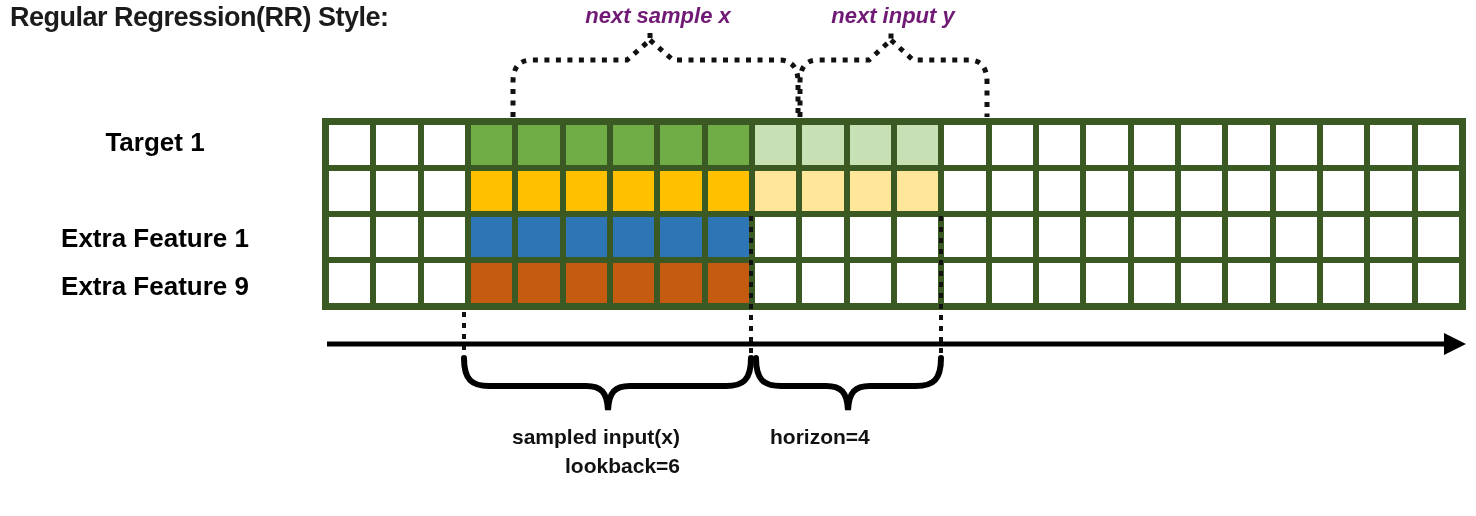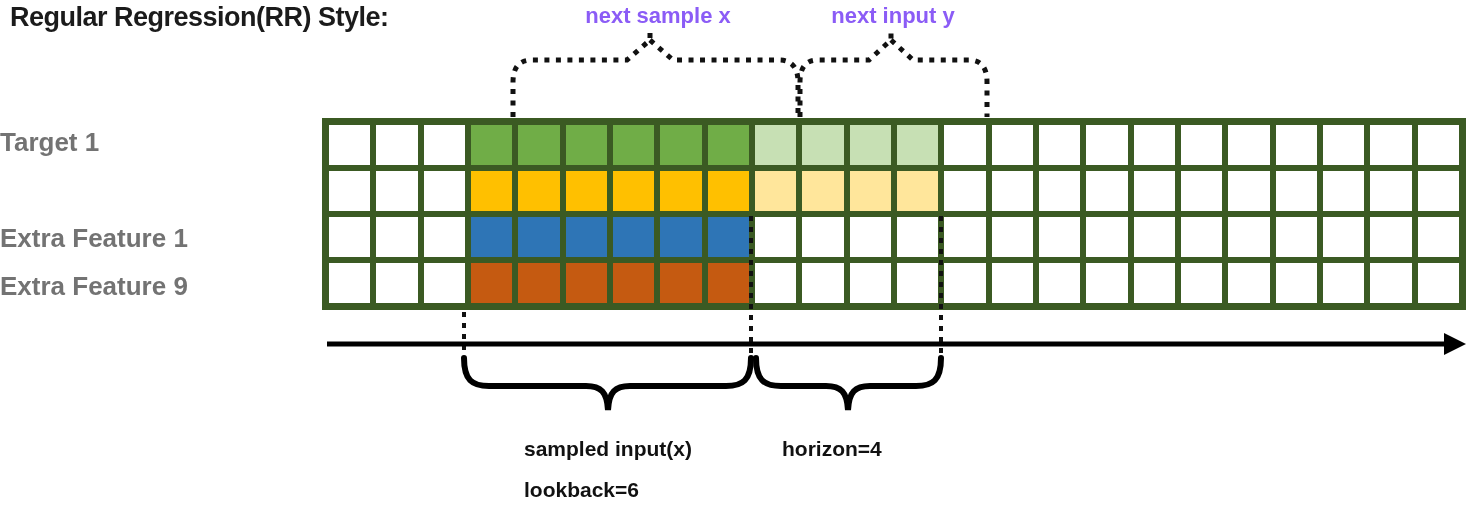--- a/index.html
+++ b/index.html
@@ -10,57 +10,57 @@
     font-family:"Liberation Sans", sans-serif;
     overflow:hidden;
   }
   .title{
     position:absolute;left:10px;top:2px;
     font-size:27px;font-weight:700;color:#1b1b1b;
     letter-spacing:-0.5px;
   }
   .next-label{
     position:absolute;top:3px;transform:translateX(-50%);
-    font-size:22px;font-weight:700;color:#8b5cf6;
+    font-size:22px;font-style:italic;font-weight:700;color:#701a75;
     white-space:nowrap;
   }
   .next-label.x{left:658px;}
   .next-label.y{left:893px;}
   .grid{
     position:absolute;left:322px;top:118px;
     width:1144px;height:192px;
     box-sizing:border-box;
     display:grid;
     grid-template-columns:repeat(24,1fr);
     grid-template-rows:repeat(4,1fr);
     gap:6px;
     padding:7px;
   }
   .cell{width:100%;height:100%;}
   .row-label{
-    position:absolute;left:0;width:310px;text-align:left;
-    font-size:26px;font-weight:700;color:#737373;
+    position:absolute;left:0;width:310px;text-align:center;
+    font-size:26px;font-weight:700;color:#000000;
     line-height:30px;white-space:nowrap;
   }
   .time-label{
     position:absolute;left:0;width:307px;text-align:right;
     top:329px;font-size:27px;font-weight:700;color:#111;
   }
   .overlay{
     position:absolute;left:0;top:0;width:1476px;height:516px;
     pointer-events:none;
   }
   .sub-label{
     position:absolute;top:422px;
     font-size:21px;font-weight:700;color:#111;
     line-height:29px;white-space:nowrap;
   }
   .sub-label.input{left:512px;}
   .sub-label.output{left:770px;}
-  .sub-label p{margin:12px;}
+  .sub-label p{margin:0;text-align:right;}
 </style>
 </head>
 <body>
 
 <div class="stage">
 
   <div class="title">Regular Regression(RR) Style:</div>
 
   <div class="next-label x">next sample x</div>
   <div class="next-label y">next input y</div>

